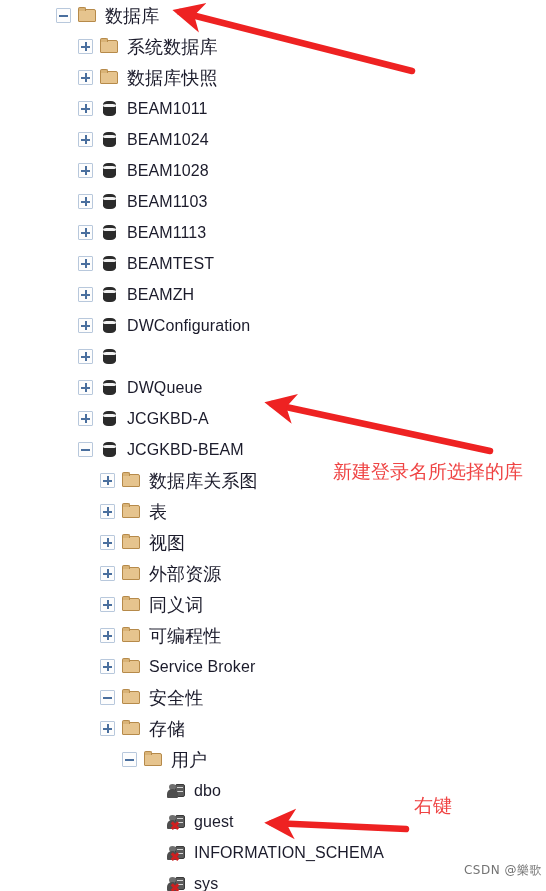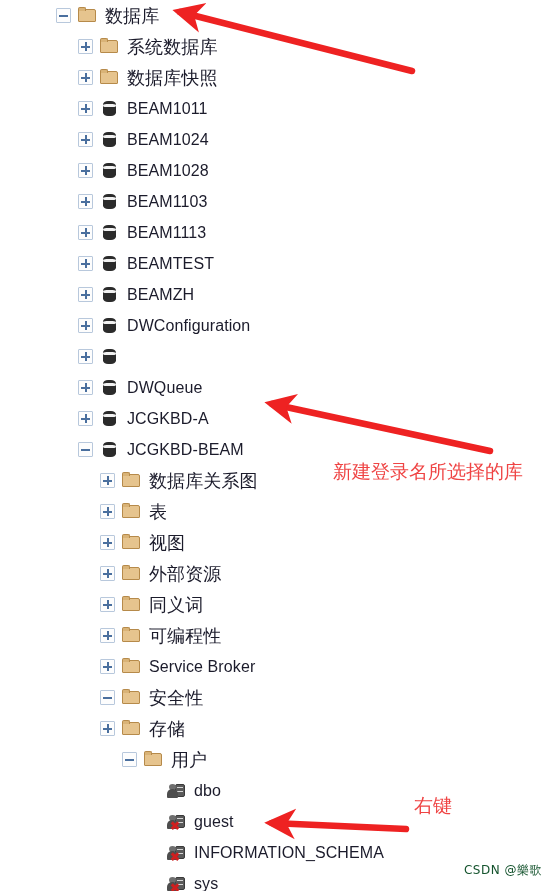--- a/index.html
+++ b/index.html
@@ -219,21 +219,21 @@
     position: absolute;
     color: #ef4444;
     font-family: "DejaVu Sans", "Liberation Sans", sans-serif;
     font-size: 19px;
     white-space: nowrap;
   }
   .watermark {
     position: absolute;
     right: 24px;
     bottom: 12px;
-    color: #14532d;
+    color: #737373;
     font-size: 12px;
     font-family: "DejaVu Sans", "Liberation Sans", sans-serif;
     letter-spacing: 0.5px;
   }
 </style>
 </head>
 <body>
 
 <div id="screenshot">
 

